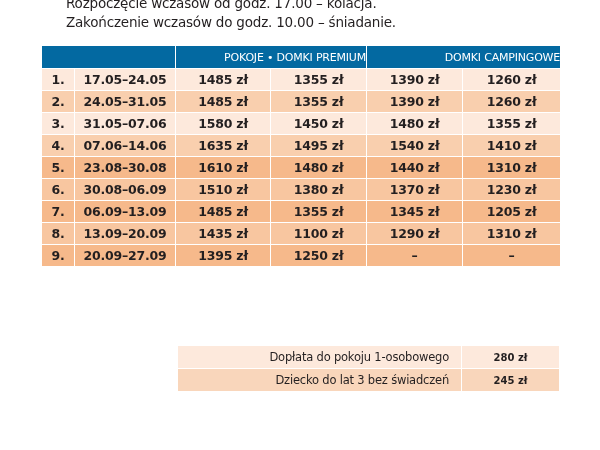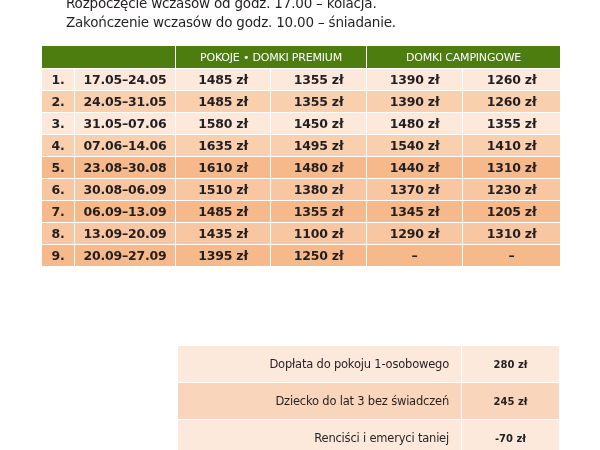--- a/index.html
+++ b/index.html
@@ -1,31 +1,31 @@
 <!DOCTYPE html>
 <html><head>
 <meta charset="utf-8">
 <style>
   html, body { margin:0; padding:0; background:#ffffff; }
   body { width:600px; height:450px; overflow:hidden; position:relative; font-family:"DejaVu Sans", sans-serif; color:#231f20; }
   .intro { position:absolute; left:66px; top:-6px; font-size:13.5px; line-height:19px; color:#231f20; letter-spacing:-0.2px; }
   .intro div { white-space:nowrap; }
   table.prices { position:absolute; left:41px; top:45px; width:519px; border-collapse:collapse; table-layout:fixed; }
   table.prices td, table.prices th { border:1px solid #ffffff; padding:0; text-align:center; white-space:nowrap; overflow:hidden; }
-  table.prices th { background:#4d7c0f; color:#ffffff; font-weight:normal; font-size:11px; letter-spacing:-0.2px; }
+  table.prices th { background:#0369a1; color:#ffffff; font-weight:normal; font-size:11px; letter-spacing:-0.2px;text-align:right; }
   th.grp { height:22px; font-size:10.5px; }
   th.sub { height:21px; font-size:11.5px; }
   table.prices td { height:21px; font-size:12.5px; font-weight:bold; letter-spacing:-0.2px; }
   td.lp { text-align:right; padding-right:6px; }
   tr.light td { background:#fde9dc; }
   tr.mid td { background:#f9cfae; }
   tr.pk td { background:#f6b98b; }
   tr.pk2 td { background:#f8c6a0; }
   table.extras { position:absolute; left:177px; top:345px; width:382px; border-collapse:collapse; table-layout:fixed; }
-  table.extras td { border:1px solid #ffffff; height:22px; padding:7px; white-space:nowrap; }
+  table.extras td { border:1px solid #ffffff; height:22px; padding:0; white-space:nowrap; }
   table.extras td.lbl { text-align:right; padding-right:12px; font-size:11.5px; letter-spacing:-0.2px; }
   table.extras td.val { text-align:center; font-size:10px; font-weight:bold; }
   table.extras tr:nth-child(odd) td { background:#fde9dc; }
   table.extras tr:nth-child(even) td { background:#f9d6bb; }
 </style>
 </head>
 <body>
 
 <div class="intro">
   <div>Rozpoczęcie wczasów od godz. 17.00 – kolacja.</div>
@@ -131,18 +131,14 @@
     </colgroup>
   <tbody>
     <tr>
       <td class="lbl">Dopłata do pokoju 1-osobowego</td>
       <td class="val">280 zł</td>
     </tr>
     <tr>
       <td class="lbl">Dziecko do lat 3 bez świadczeń</td>
       <td class="val">245 zł</td>
     </tr>
-    <tr>
-      <td class="lbl">Renciści i emeryci taniej</td>
-      <td class="val">-70 zł</td>
-    </tr>
   </tbody>
 </table>
 
 </body></html>

